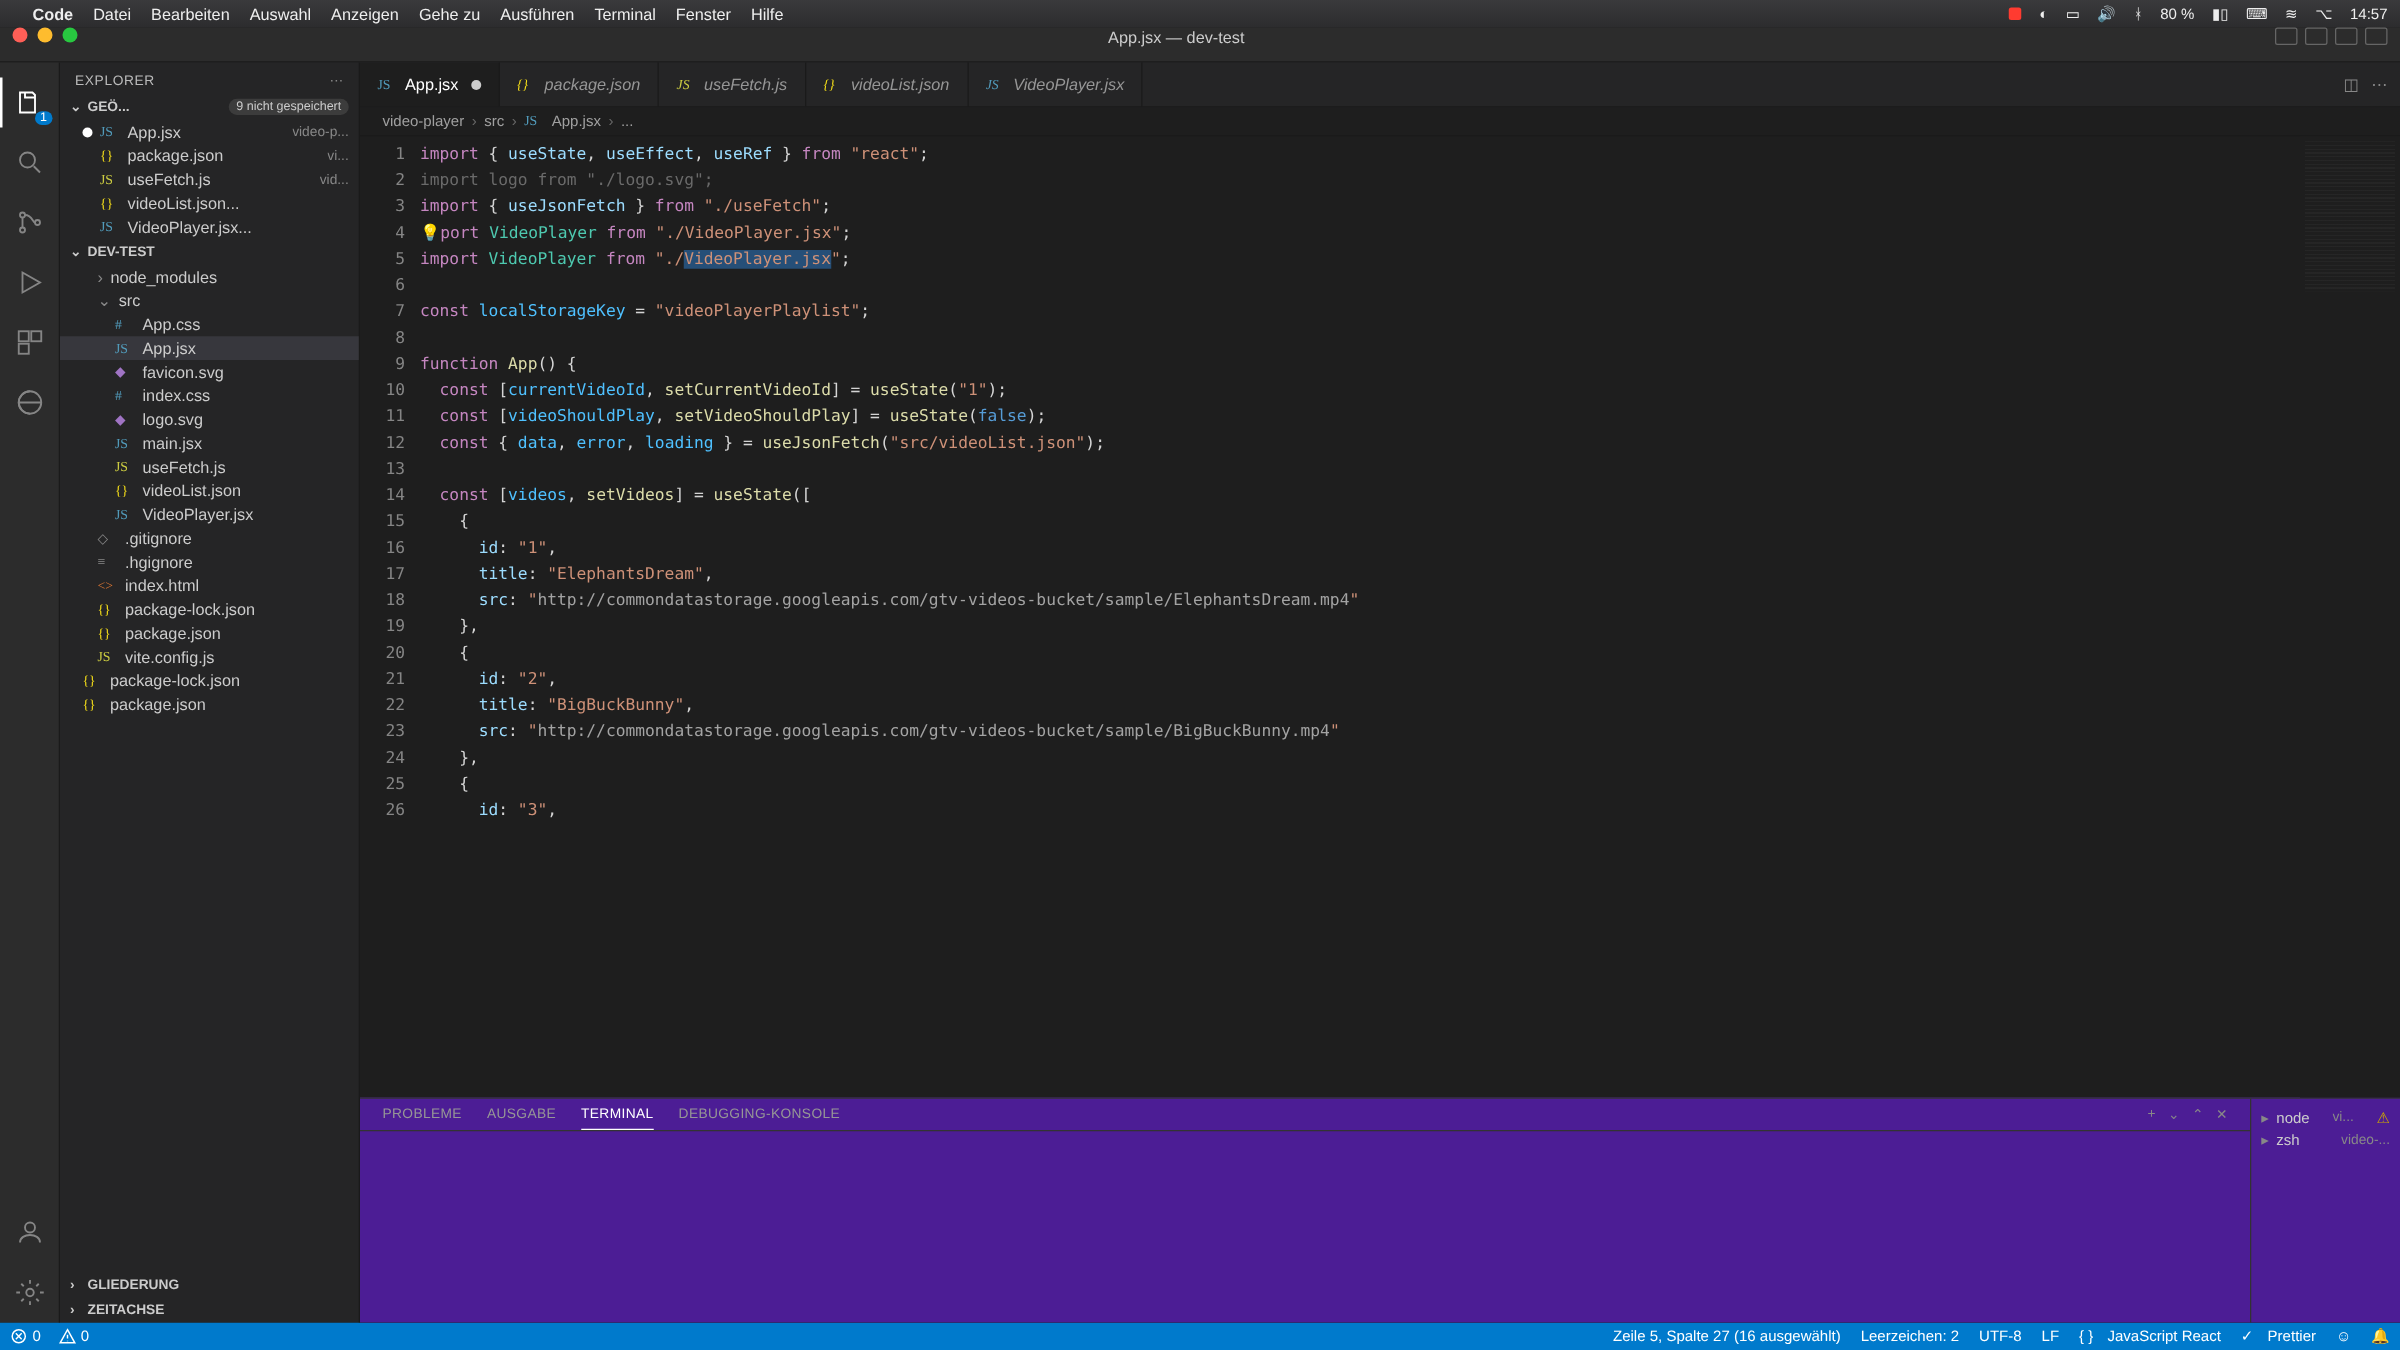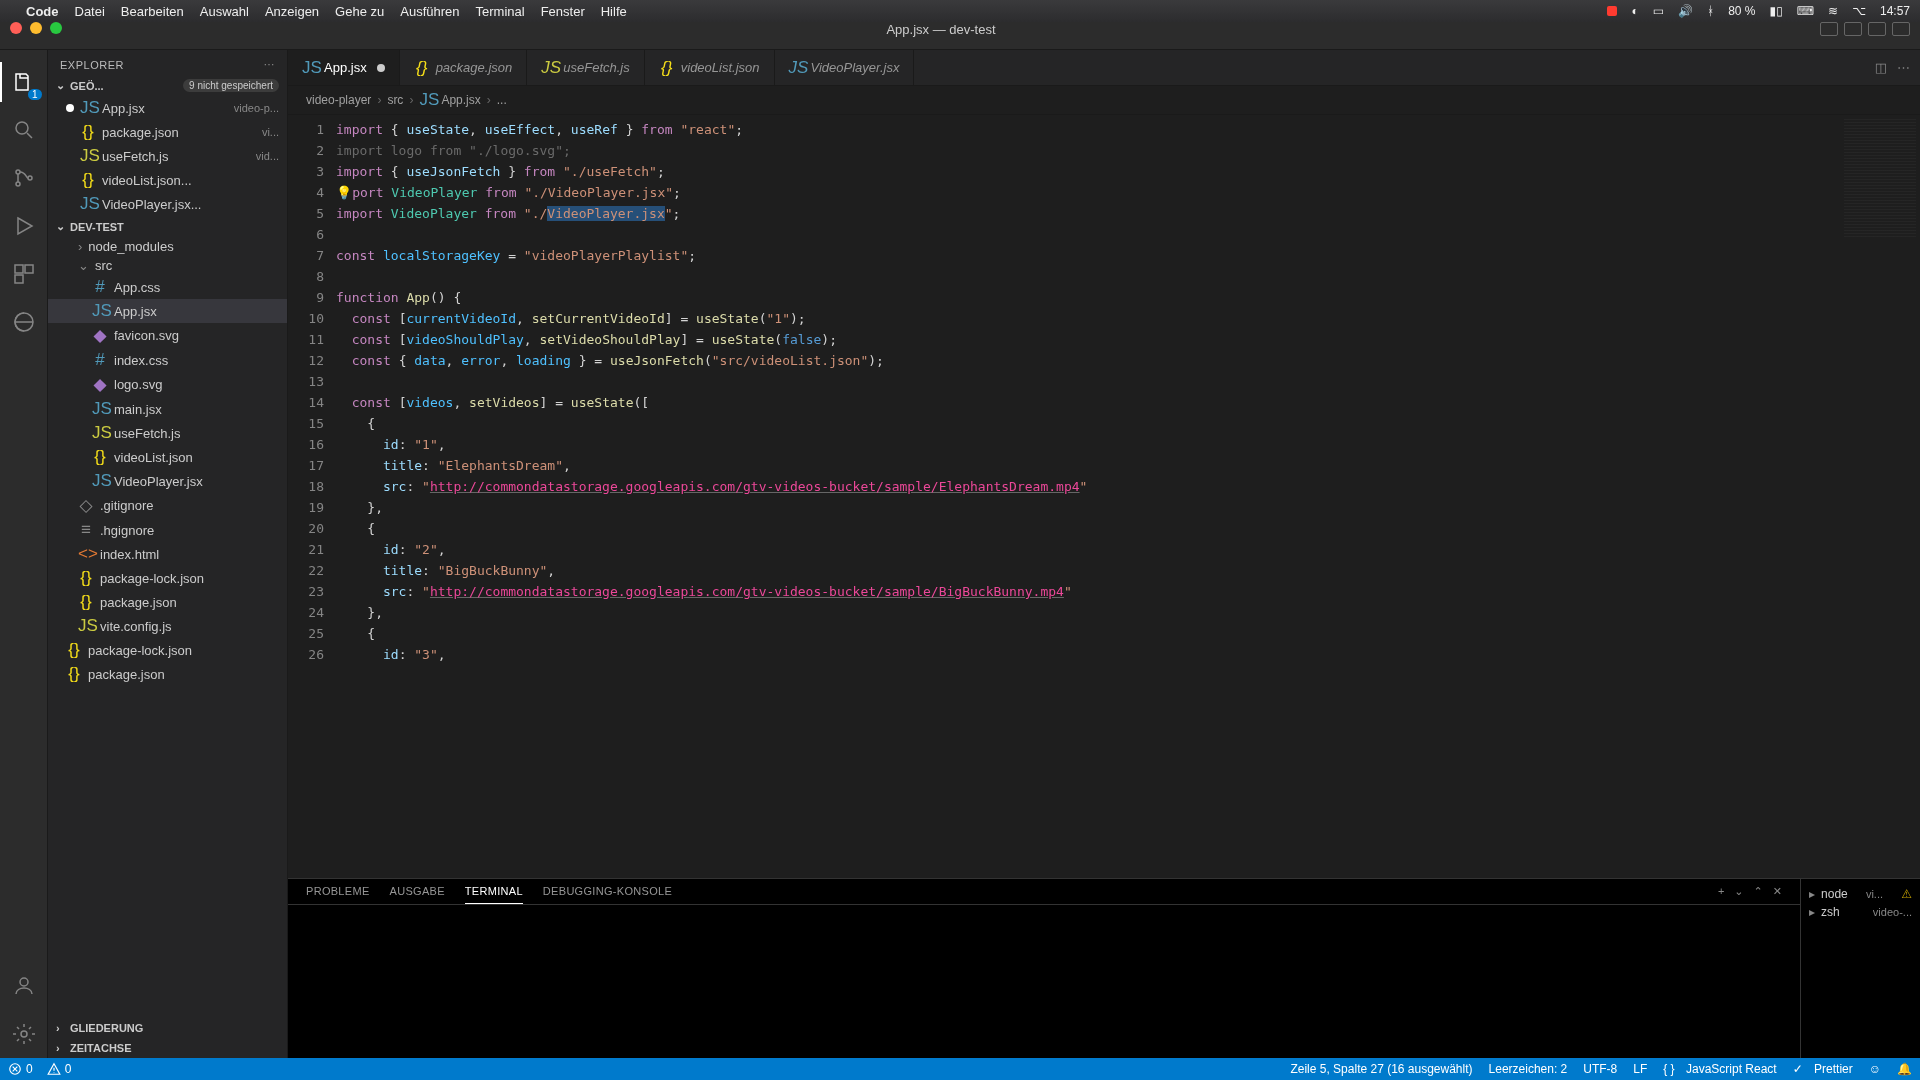--- a/index.html
+++ b/index.html
@@ -42,21 +42,21 @@
 .section { }
 .section-title { display: flex; align-items: center; gap: 4px; font-size: 11px; font-weight: 600; color: #ccc; padding: 4px 8px; cursor: pointer; }
 .section-title .chev { width: 10px; display: inline-block; }
 .section-title .badge { margin-left: auto; background: #3c3c3c; font-size: 10px; padding: 1px 6px; border-radius: 8px; color: #ccc; font-weight: 400; }
 .tree { font-size: 13px; }
 .tree-row { display: flex; align-items: center; gap: 6px; padding: 2px 8px 2px 18px; color: #ccc; cursor: pointer; white-space: nowrap; overflow: hidden; }
 .tree-row.indent1 { padding-left: 30px; }
 .tree-row.indent2 { padding-left: 44px; }
 .tree-row.active { background: #37373d; }
 .tree-row .dot { width: 8px; height: 8px; border-radius: 50%; background: #fff; display: inline-block; }
-.fi { width: 16px; text-align: center; font-size: 17px; font-family: Liberation Sans, sans-serif; }
+.fi { width: 16px; text-align: left; font-size: 11px; font-family: Liberation Serif, serif; }
 .fi-js { color: #cbcb41; }
 .fi-json { color: #f5de19; }
 .fi-css { color: #519aba; }
 .fi-svg { color: #a074c4; }
 .fi-jsx { color: #519aba; }
 .fi-html { color: #e37933; }
 .fi-generic { color: #888; }
 .hint { color: #888; margin-left: auto; font-size: 11px; overflow: hidden; text-overflow: ellipsis; }
 
 
@@ -82,25 +82,25 @@
 .kw { color: #c586c0; }
 .fn { color: #dcdcaa; }
 .var { color: #9cdcfe; }
 .type { color: #4ec9b0; }
 .str { color: #ce9178; }
 .punc { color: #d4d4d4; }
 .const { color: #4fc1ff; }
 .prop { color: #9cdcfe; }
 .bool { color: #569cd6; }
 .dim { color: #6a6a6a; }
-.url { color: #ec4899; text-decoration: underline; text-decoration-color: #666; }
+.url { color: #a3a3a3; text-decoration-color: #666; }
 .bulb { color: #ffcc00; }
 
 
-.panel { height: 180px; border-top: 1px solid #333; display: flex; background: #000000; }
+.panel { height: 180px; border-top: 1px solid #333; display: flex; background: #4c1d95; }
 .panel-main { flex: 1; display: flex; flex-direction: column; min-width: 0; }
 .panel-tabs { display: flex; gap: 20px; padding: 6px 18px 0; font-size: 11px; color: #969696; border-bottom: 1px solid #333; }
 .panel-tab { padding-bottom: 6px; cursor: pointer; letter-spacing: 0.3px; }
 .panel-tab.active { color: #fff; border-bottom: 1px solid #fff; }
 .panel-actions { margin-left: auto; display: flex; gap: 10px; color: #888; }
 .terminal { flex: 1; font-family: "SF Mono", Menlo, monospace; font-size: 13px; line-height: 18px; padding: 8px 18px; color: #ccc; overflow: hidden; white-space: pre-wrap; }
 .terminal .green { color: #89d185; font-weight: bold; }
 .terminal .orange { color: #d7ba7d; }
 .panel-side { width: 120px; border-left: 1px solid #333; padding: 6px 8px; font-size: 12px; color: #ccc; }
 .panel-side .trow { display: flex; align-items: center; gap: 6px; padding: 2px 0; }

